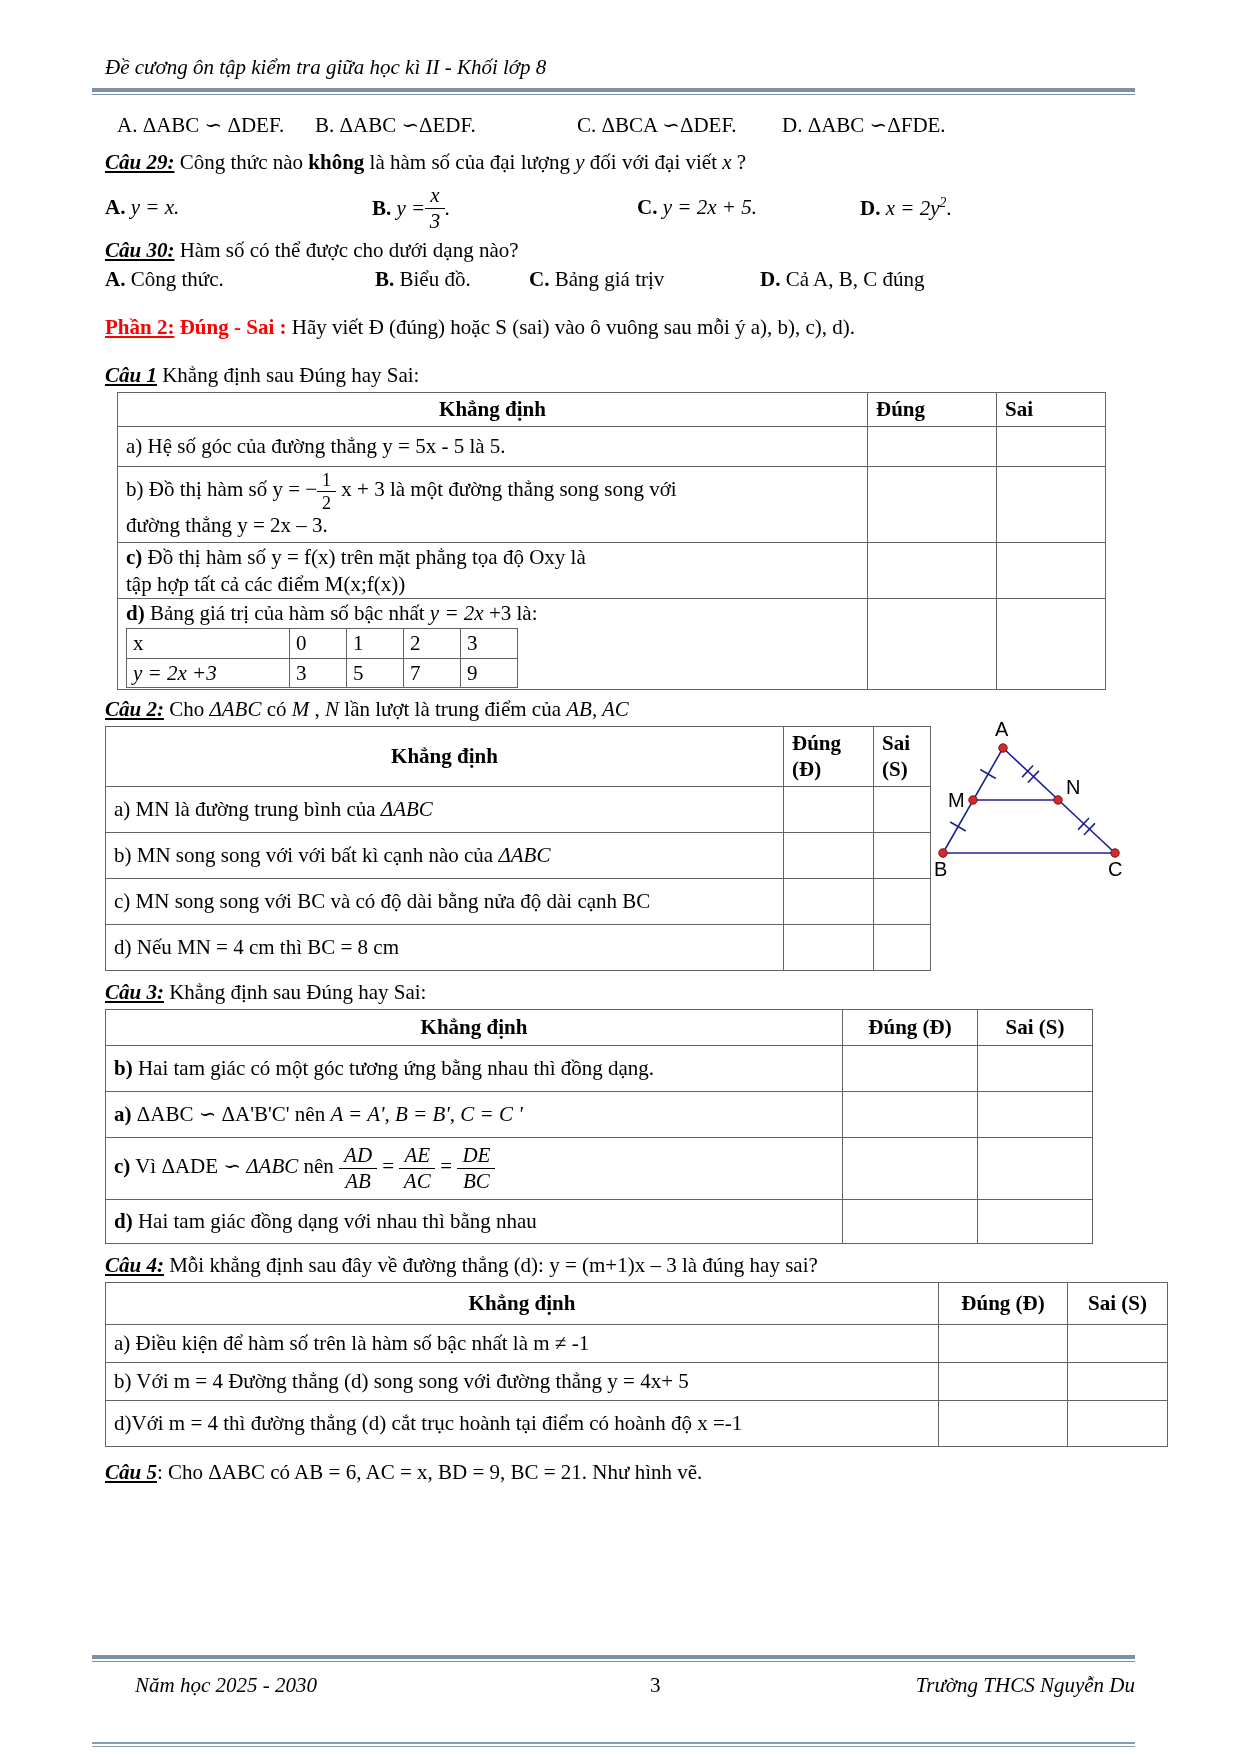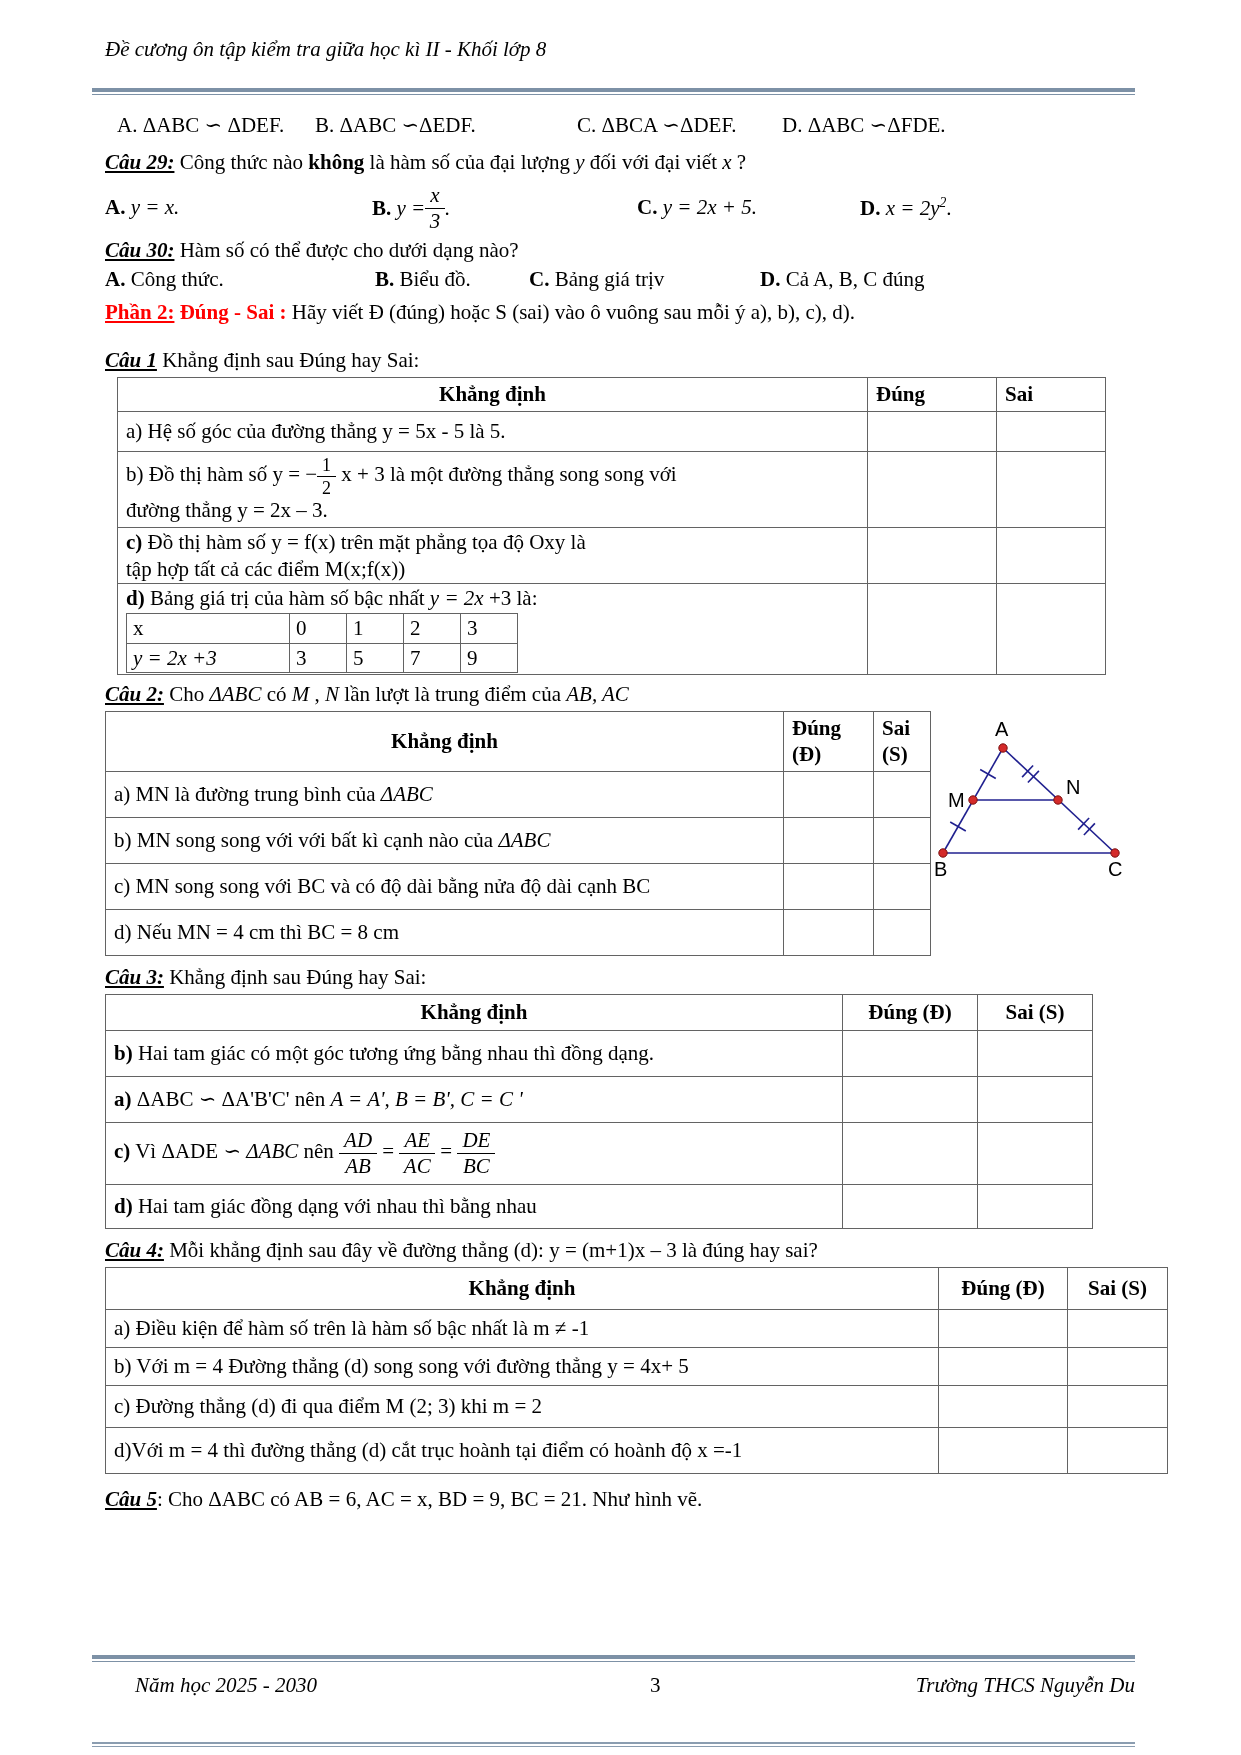--- a/index.html
+++ b/index.html
@@ -33,21 +33,21 @@
   .figure{position:absolute;left:918px;top:706px;width:232px;height:192px;}
   .footer-rule{position:absolute;left:92px;width:1043px;}
   .footer-text{position:absolute;left:92px;top:1672px;width:1043px;font-style:italic;}
   .footer-text .pg{font-style:normal;}
 </style>
 </head>
 <body>
 
 <div class="page">
 
-  <div class="abs i" style="left:105px;top:36px;font-size:21px;">Đề cương ôn tập kiểm tra giữa học kì II - Khối lớp 8</div>
+  <div class="abs i" style="left:105px;top:54px;font-size:21px;">Đề cương ôn tập kiểm tra giữa học kì II - Khối lớp 8</div>
   <div class="abs rule-double" style="left:92px;top:88px;width:1043px;"></div>
 
   <div class="content">
 
     <div class="line" style="height:30px;">
       <span class="abs" style="left:12px;">A. ΔABC ∽ ΔDEF.</span>
       <span class="abs" style="left:210px;">B. ΔABC ∽ΔEDF.</span>
       <span class="abs" style="left:472px;">C. ΔBCA ∽ΔDEF.</span>
       <span class="abs" style="left:677px;">D. ΔABC ∽ΔFDE.</span>
     </div>
@@ -70,21 +70,21 @@
     <div class="line" style="height:29px;">
       <span class="qlabel">Câu 30:</span><span> Hàm số có thể được cho dưới dạng nào?</span>
     </div>
     <div class="line" style="height:29px;">
       <span class="abs" style="left:0px;"><span class="b">A.</span><span> Công thức.</span></span>
       <span class="abs" style="left:270px;"><span class="b">B.</span><span> Biểu đồ.</span></span>
       <span class="abs" style="left:424px;"><span class="b">C.</span><span> Bảng giá trịv</span></span>
       <span class="abs" style="left:655px;"><span class="b">D.</span><span> Cả A, B, C đúng</span></span>
     </div>
 
-    <div class="line" style="margin-top:4px;height:29px;">
+    <div class="line" style="margin-top:19px;height:29px;">
       <span class="red b ul">Phần 2:</span><span class="red b"> Đúng - Sai :</span><span> Hãy viết Đ (đúng) hoặc S (sai) vào ô vuông sau mỗi ý a), b), c), d).</span>
     </div>
 
     <div class="line" style="margin-top:19px;height:30px;">
       <span class="qlabel">Câu 1</span><span> Khẳng định sau Đúng hay Sai:</span>
     </div>
     <table style="width:988px;margin-left:12px;">
       <colgroup>
           <col style="width:750px;">
           <col style="width:129px;">
@@ -247,25 +247,20 @@
       <tr style="height:38px;">
         <td>a) Điều kiện để hàm số trên là hàm số bậc nhất là m ≠ -1</td>
         <td></td>
         <td></td>
       </tr>
       <tr style="height:38px;">
         <td>b) Với m = 4 Đường thẳng (d) song song với đường thẳng y = 4x+ 5</td>
         <td></td>
         <td></td>
       </tr>
-      <tr style="height:42px;">
-        <td>c) Đường thẳng (d) đi qua điểm M (2; 3) khi m = 2</td>
-        <td></td>
-        <td></td>
-      </tr>
       <tr style="height:46px;">
         <td>d)Với m = 4 thì đường thẳng (d) cắt trục hoành tại điểm có hoành độ x =-1</td>
         <td></td>
         <td></td>
       </tr>
     </tbody>
       </table>
 
     <div class="line" style="margin-top:12px;height:30px;">
       <span class="qlabel">Câu 5</span><span>: Cho ΔABC có AB = 6, AC = x, BD = 9, BC = 21. Như hình vẽ.</span>

